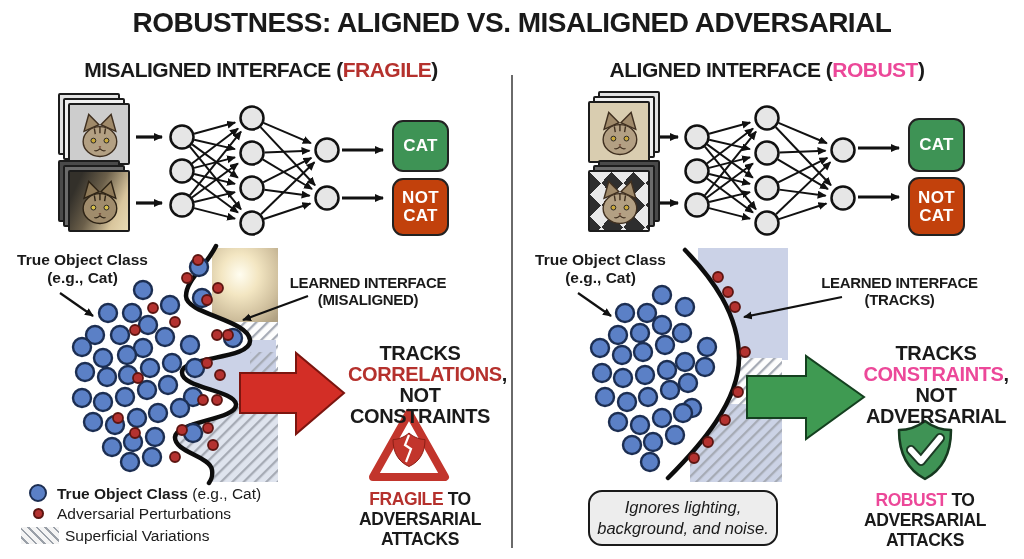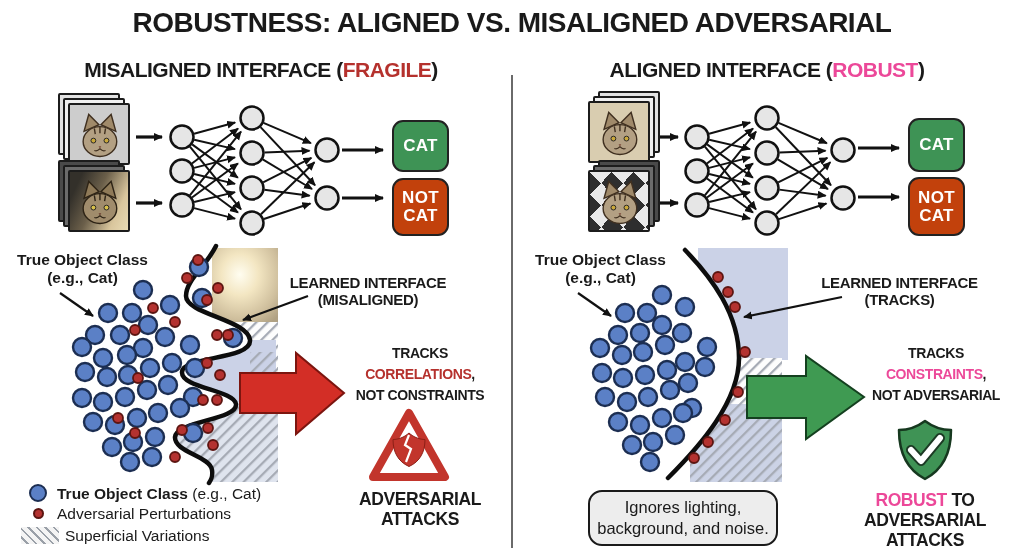--- a/index.html
+++ b/index.html
@@ -8,21 +8,21 @@
   .abs{position:absolute;}
   .ctr{text-align:center;}
   #title{left:0;top:7px;width:1024px;font-size:28px;font-weight:700;letter-spacing:-0.5px;}
   .panel-heading{top:58px;font-size:21px;font-weight:700;letter-spacing:-0.5px;text-align:center;}
   .accent-red{color:#b5312d;}
   .accent-green{color:#ec4899;}
   svg#dg{position:absolute;left:0;top:0;z-index:1;pointer-events:none;}
   .txt{z-index:3;}
   .true-label{font-size:15.5px;font-weight:700;line-height:18px;}
   .learned-label{font-size:15px;font-weight:700;line-height:17px;letter-spacing:-0.3px;}
-  .tracks{font-size:14px;font-weight:700;line-height:21px;letter-spacing:-0.4px;}
+  .tracks{font-size:20px;font-weight:700;line-height:21px;letter-spacing:-0.4px;}
   .outcome{font-size:17.5px;font-weight:700;line-height:20px;letter-spacing:-0.4px;}
   .outbox{z-index:3;border:2.5px solid #222;border-radius:11px;color:#fff;
           display:flex;align-items:center;justify-content:center;
           font-weight:700;font-size:17px;line-height:18px;letter-spacing:0.3px;text-align:center;}
   .outbox.green{background:#3e9355;}
   .outbox.red{background:#c2410c;}
   .stack{z-index:2;width:62px;height:62px;}
   .stack .card{position:absolute;width:62px;height:62px;border:2px solid #1c1c1c;border-radius:2px;box-sizing:border-box;}
   .stack .b1{background:#f0f0f0;}
   .stack .b2{background:#e2e2e2;}
@@ -402,38 +402,39 @@
     <div><span class="accent-red">CORRELATIONS</span><span>,</span></div>
     <div>NOT CONSTRAINTS</div>
   </div>
   <div class="abs ctr txt tracks" style="left:852px;top:343px;width:168px;">
     <div>TRACKS</div>
     <div><span class="accent-green">CONSTRAINTS</span><span>,</span></div>
     <div>NOT ADVERSARIAL</div>
   </div>
 
   <div class="abs ctr txt outcome" style="left:348px;top:489px;width:144px;">
+    <div><span class="accent-red">FRAGILE</span><span> TO</span></div>
     <div>ADVERSARIAL</div>
     <div>ATTACKS</div>
   </div>
   <div class="abs ctr txt outcome" style="left:853px;top:490px;width:144px;">
     <div><span class="accent-green">ROBUST</span><span> TO</span></div>
     <div>ADVERSARIAL</div>
     <div>ATTACKS</div>
   </div>
 
   <div>
     <div class="abs legend-dot-blue" style="left:29px;top:484px;"></div>
     <div class="abs txt legend-label" style="left:57px;top:484px;">
       <b>True Object Class</b><span> (e.g., Cat)</span>
     </div>
     <div class="abs legend-dot-red" style="left:33px;top:508px;"></div>
     <div class="abs txt legend-label" style="left:57px;top:504px;"><span>Adversarial Perturbations</span></div>
     <div class="abs legend-swatch" style="left:21px;top:527px;"></div>
     <div class="abs txt legend-label" style="left:65px;top:526px;"><span>Superficial Variations</span></div>
   </div>
 
-  <div id="note-box" class="abs" style="left:588px;top:490px;width:186px;height:52px;">
+  <div id="note-box" class="abs" style="left:588px;top:490px;width:186px;height:52px;font-style:italic;">
     <div>Ignores lighting,</div>
       <div>background, and noise.</div>
   </div>
 
 </div>
 
 </body></html>

